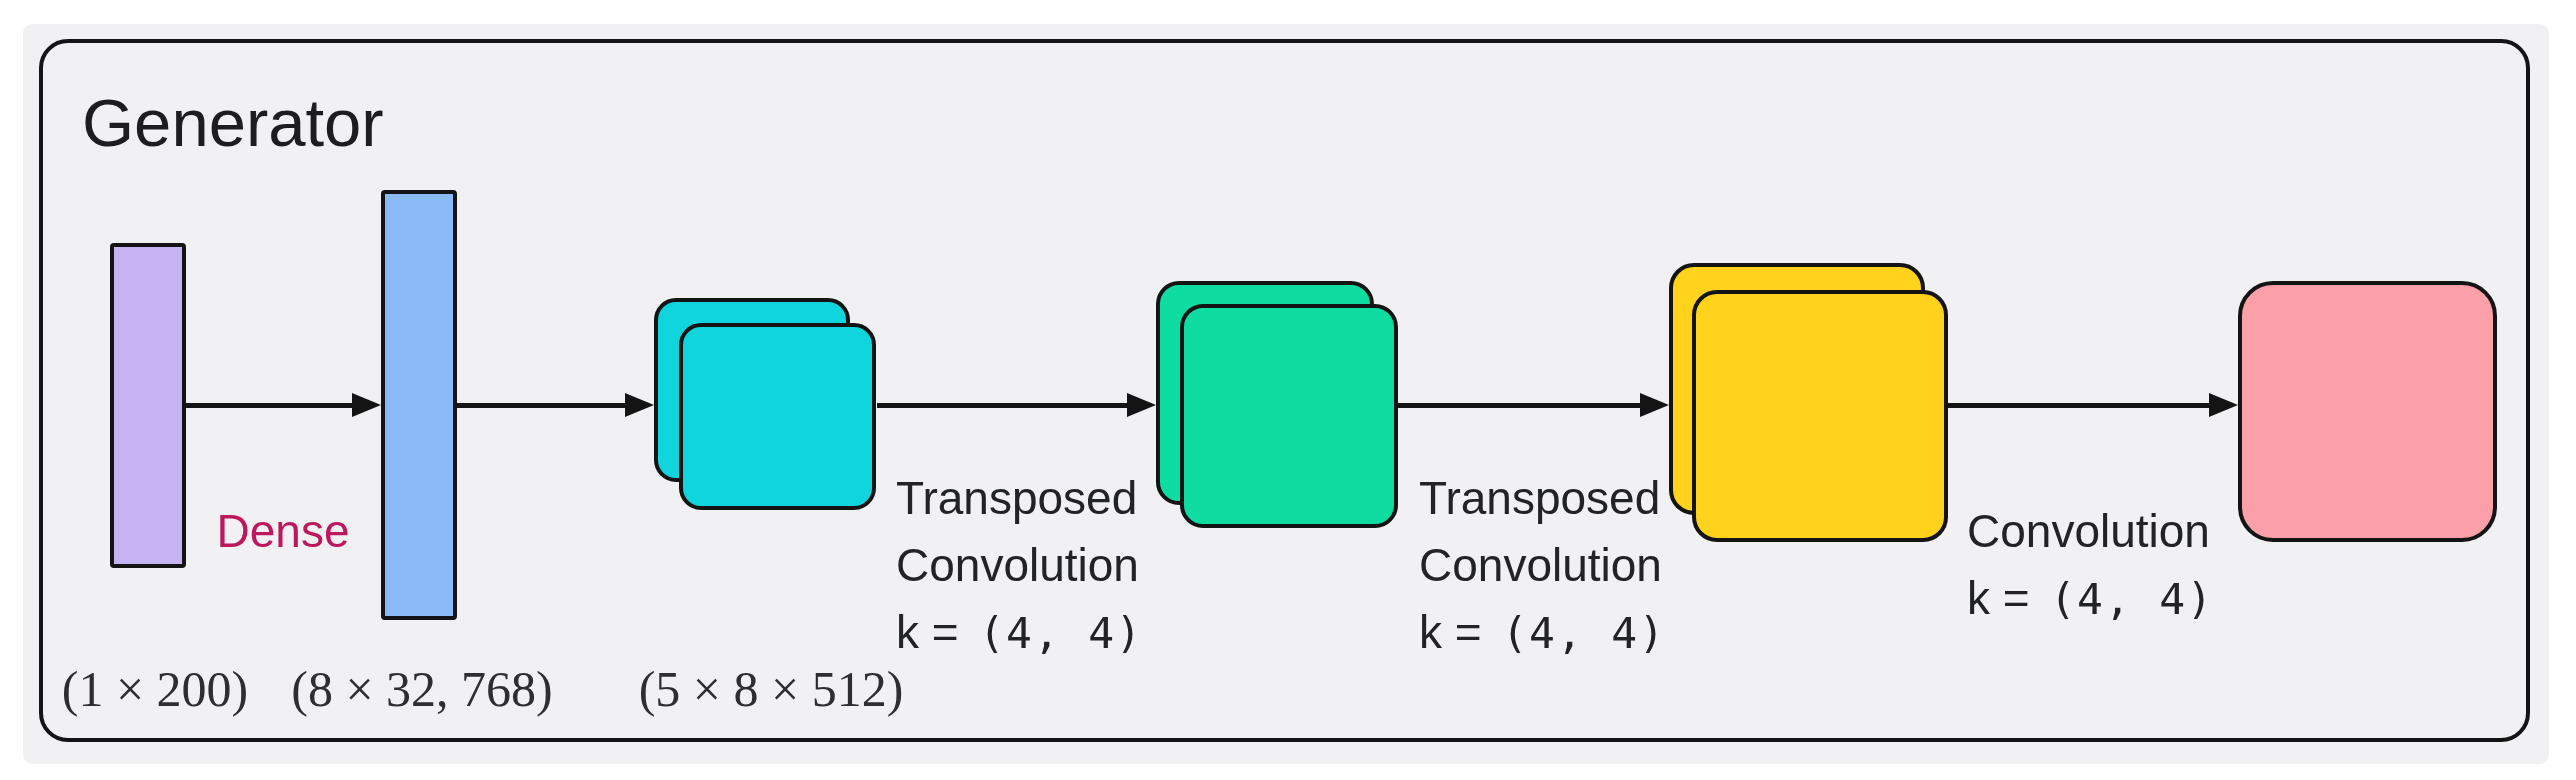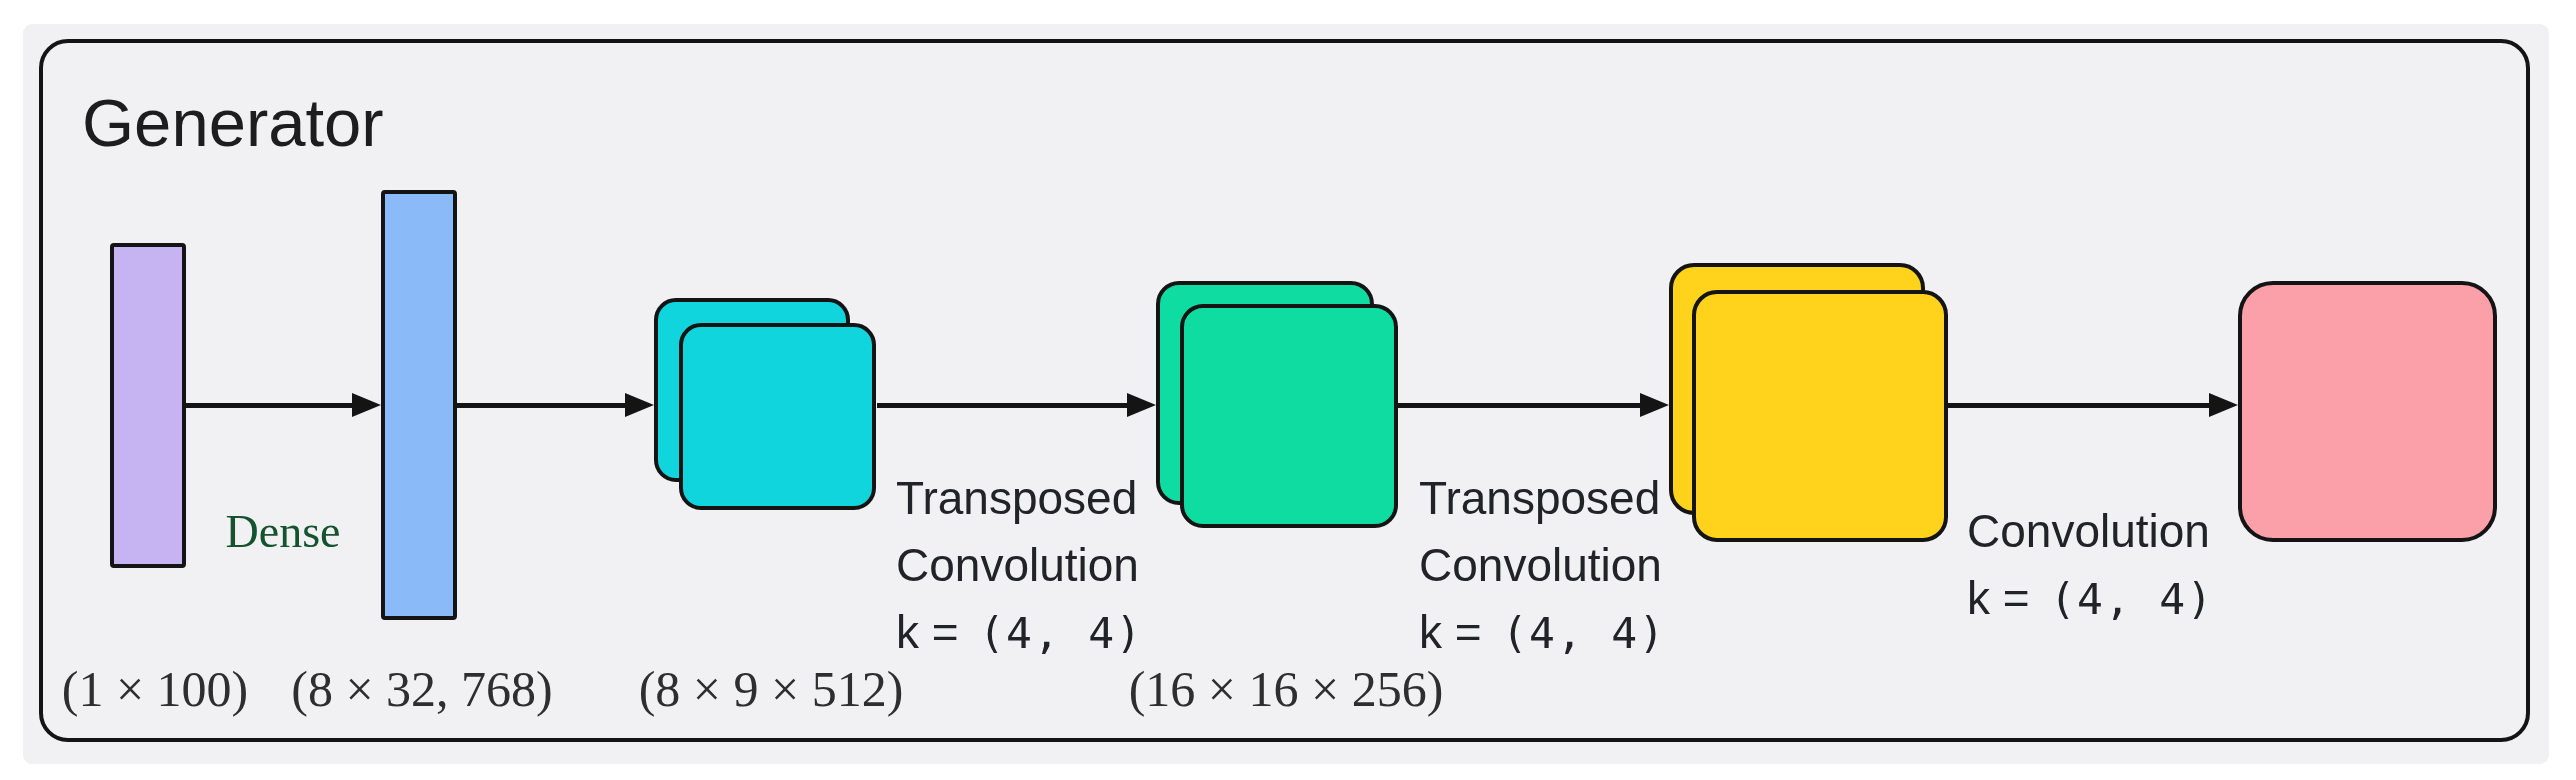--- a/index.html
+++ b/index.html
@@ -129,21 +129,21 @@
   <div class="frame" style="border-color: rgb(20, 20, 20);"></div>
 
   <div class="title" style="color: rgb(29, 29, 31); text-align: center;">Generator</div>
 
   <div class="shape bar n0" style="background-color: rgb(198, 180, 242); border-color: rgb(20, 20, 20);"></div>
 
   <div class="arrow a1">
     <div class="line" style="background-color: rgb(20, 20, 20);"></div>
     <div class="head" style="border-left-color: rgb(20, 20, 20);"></div>
   </div>
-  <div class="op op-dense" style="color: #14532d; font-family: Liberation Serif, serif;">
+  <div class="op op-dense" style="color: #be185d;">
     <div>Dense</div>
   </div>
 
   <div class="shape bar n1" style="background-color: rgb(139, 186, 248); border-color: rgb(20, 20, 20);"></div>
 
   <div class="arrow a2">
     <div class="line" style="background-color: rgb(20, 20, 20);"></div>
     <div class="head" style="border-left-color: rgb(20, 20, 20);"></div>
   </div>
 
@@ -192,19 +192,18 @@
   </div>
   <div class="op op-conv" style="color: rgb(34, 35, 38);">
     <div>Convolution</div>
     <div>
       <span>k =</span><span class="kernel-value">(4, 4)</span>
     </div>
   </div>
 
   <div class="sq n5" style="background-color: rgb(251, 159, 169); border-color: rgb(20, 20, 20);"></div>
 
-  <div class="dim d0" style="color: rgb(46, 46, 48);">(1 × 100)</div>
+  <div class="dim d0" style="color: rgb(46, 46, 48);">(1 × 200)</div>
   <div class="dim d1" style="color: rgb(46, 46, 48);">(8 × 32, 768)</div>
-  <div class="dim d2" style="color: rgb(46, 46, 48);">(8 × 9 × 512)</div>
-  <div class="dim d3" style="color: rgb(46, 46, 48);">(16 × 16 × 256)</div>
+  <div class="dim d2" style="color: rgb(46, 46, 48);">(5 × 8 × 512)</div>
 
 </div>
 
 
 </body></html>

